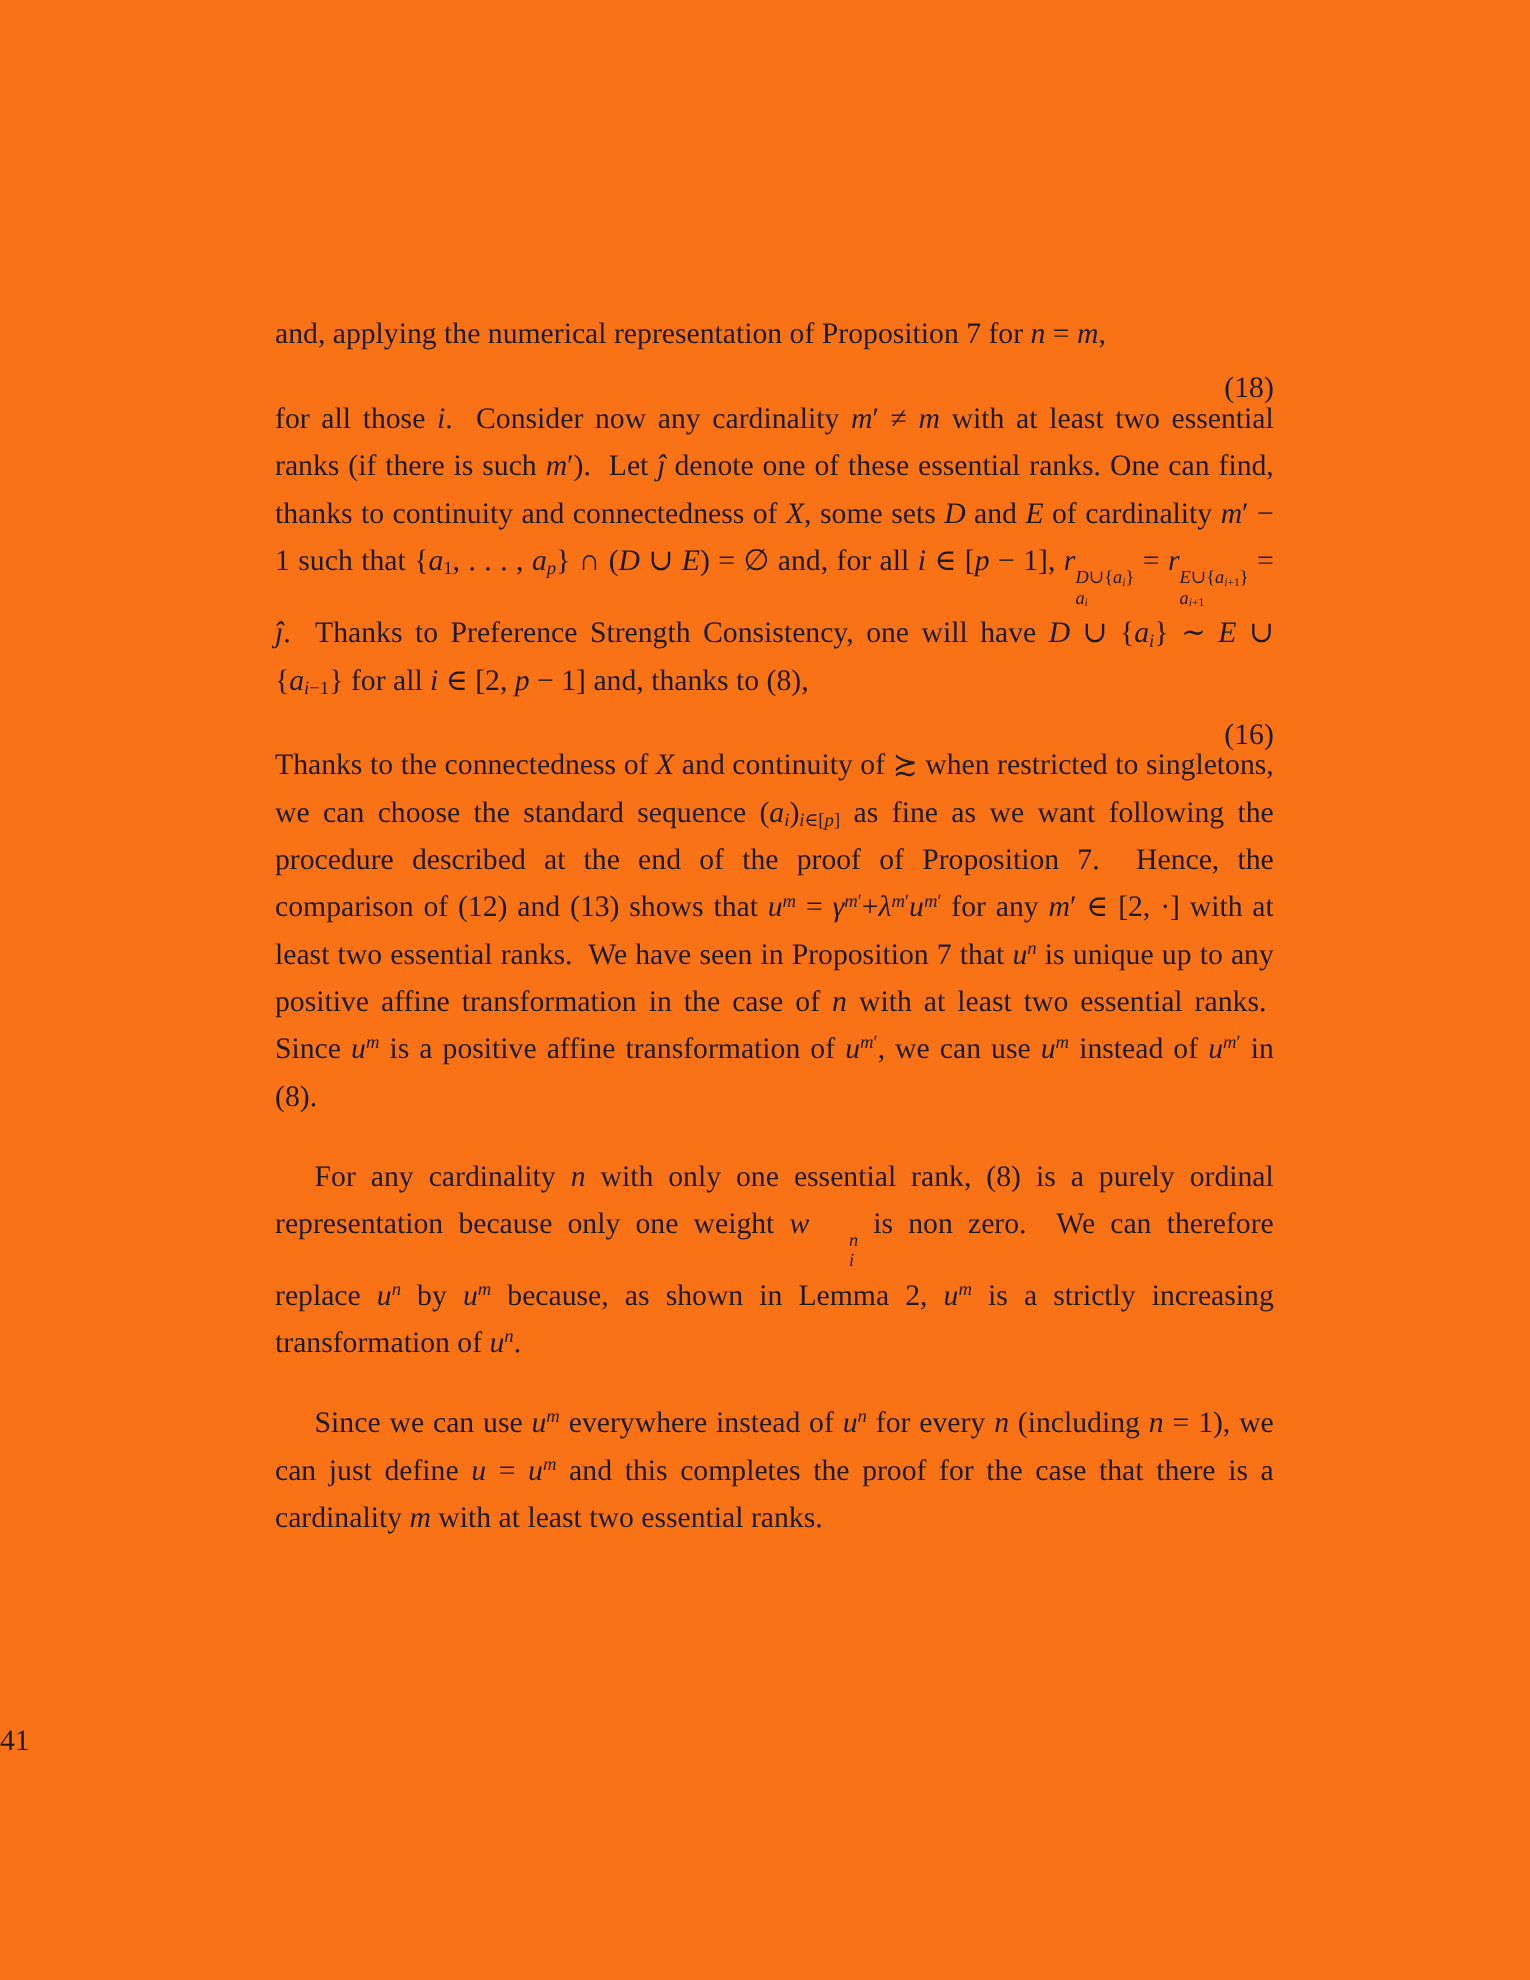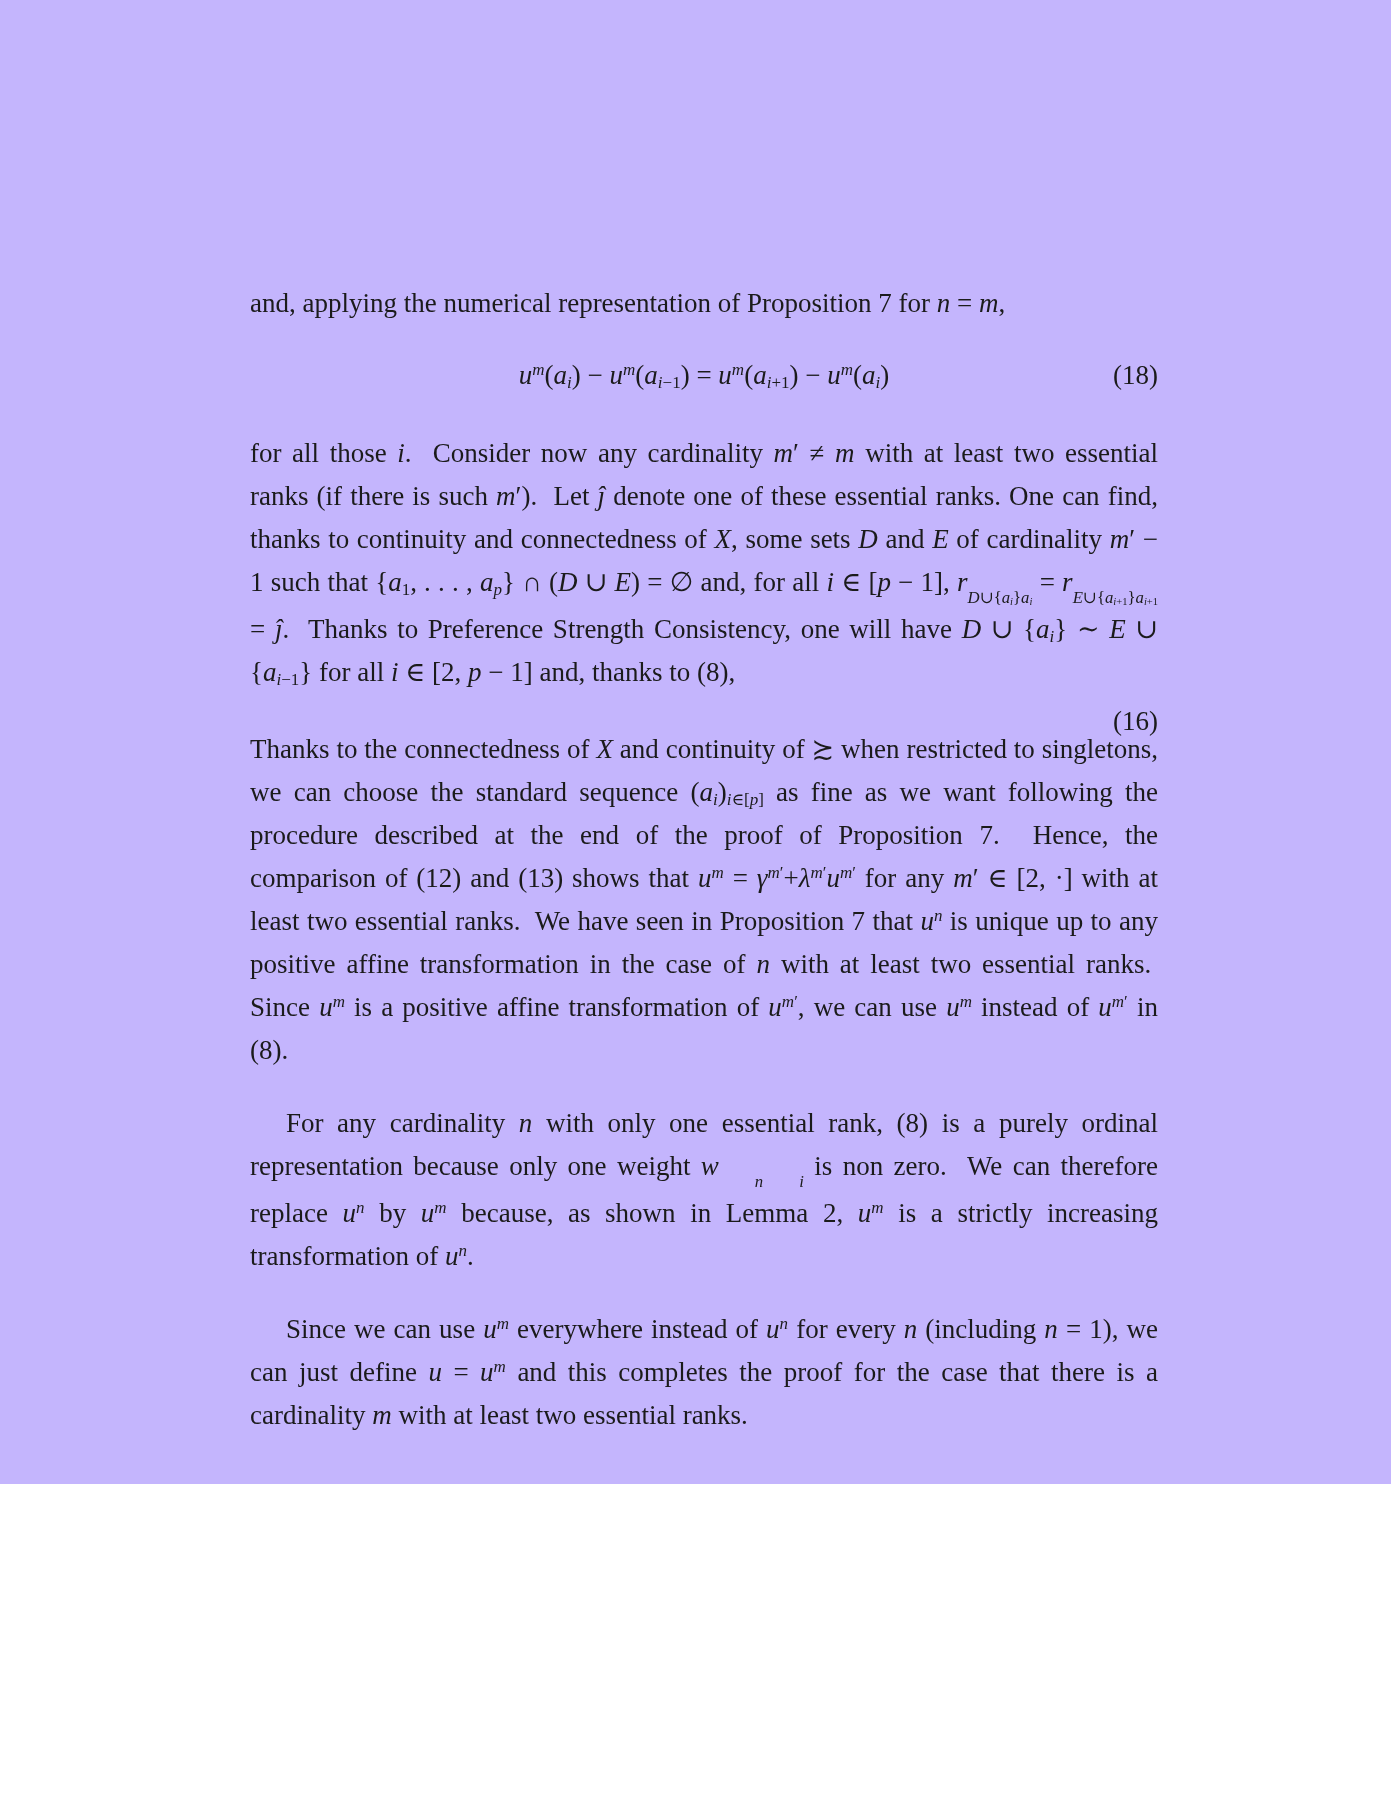--- a/index.html
+++ b/index.html
@@ -3,22 +3,22 @@
 <meta charset="utf-8">
 <style>
   html, body {
     margin: 0;
     padding: 0;
     background: #ffffff;
   }
   .page {
     position: relative;
     width: 1391px;
-    height: 1484px;
-    background: #c4b5fd;
+    height: 1800px;
+    background: #f97316;
     overflow: hidden;
     color: #1b1b1b;
     font-family: "Liberation Serif", "DejaVu Serif", "DejaVu Sans", serif;
   }
   .textcol {
     position: absolute;
     left: 250px;
     top: 282px;
     width: 908px;
     font-size: 27px;
@@ -49,21 +49,21 @@
     line-height: 0;
   }
   sub {
     font-size: 0.63em;
     vertical-align: -0.22em;
     line-height: 0;
   }
   
   .ss {
     display: inline-flex;
-    flex-direction: row;
+    flex-direction: column;
     align-items: flex-start;
     font-size: 0.62em;
     line-height: 1.12;
     vertical-align: -0.72em;
     text-align: left;
     white-space: nowrap;
   }
   .pagenum {
     position: absolute;
     left: 0;
@@ -76,21 +76,20 @@
 </style>
 </head>
 <body>
 
 <div class="page">
   <div class="textcol">
 
     <p>and, applying the numerical representation of Proposition 7 for <i>n</i> = <i>m</i>,</p>
 
     <div class="equation">
-      <span class="eq-body"><i>u<sup>m</sup></i>(<i>a<sub>i</sub></i>) − <i>u<sup>m</sup></i>(<i>a</i><sub><i>i</i>−1</sub>) = <i>u<sup>m</sup></i>(<i>a</i><sub><i>i</i>+1</sub>) − <i>u<sup>m</sup></i>(<i>a<sub>i</sub></i>)</span>
       <span class="eq-num">(18)</span>
     </div>
 
     <p>for all those <i>i</i>.&nbsp; Consider now any cardinality <i>m</i>′ ≠ <i>m</i> with at least two essential ranks (if there is such <i>m</i>′).&nbsp; Let <i>ĵ</i> denote one of these essential ranks. One can find, thanks to continuity and connectedness of <i>X</i>, some sets <i>D</i> and <i>E</i> of cardinality <i>m</i>′ − 1 such that {<i>a</i><sub>1</sub>, . . . , <i>a<sub>p</sub></i>} ∩ (<i>D</i> ∪ <i>E</i>) = ∅ and, for all <i>i</i> ∈ [<i>p</i> − 1], <i>r</i><span class="ss">
           <span><i>D</i>∪{<i>a<sub>i</sub></i>}</span>
           <span><i>a<sub>i</sub></i></span>
         </span> = <i>r</i><span class="ss">
           <span><i>E</i>∪{<i>a</i><sub><i>i</i>+1</sub>}</span>
           <span><i>a</i><sub><i>i</i>+1</sub></span>
         </span> = <i>ĵ</i>.&nbsp; Thanks to Preference Strength Consistency, one will have <i>D</i> ∪ {<i>a<sub>i</sub></i>} ∼ <i>E</i> ∪ {<i>a</i><sub><i>i</i>−1</sub>} for all <i>i</i> ∈ [2, <i>p</i> − 1] and, thanks to (8),</p>

